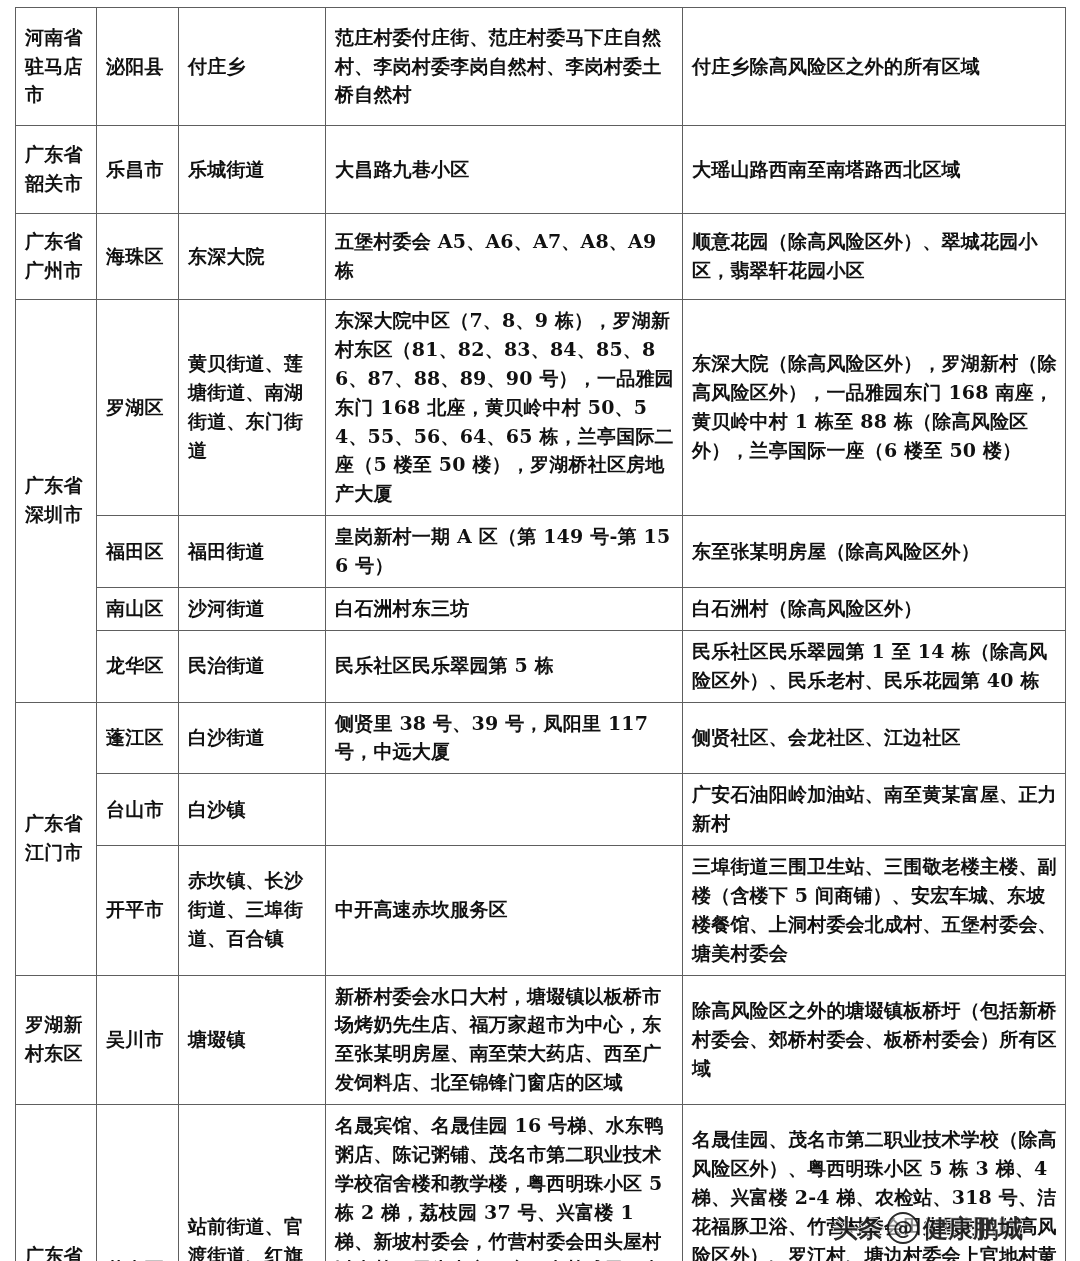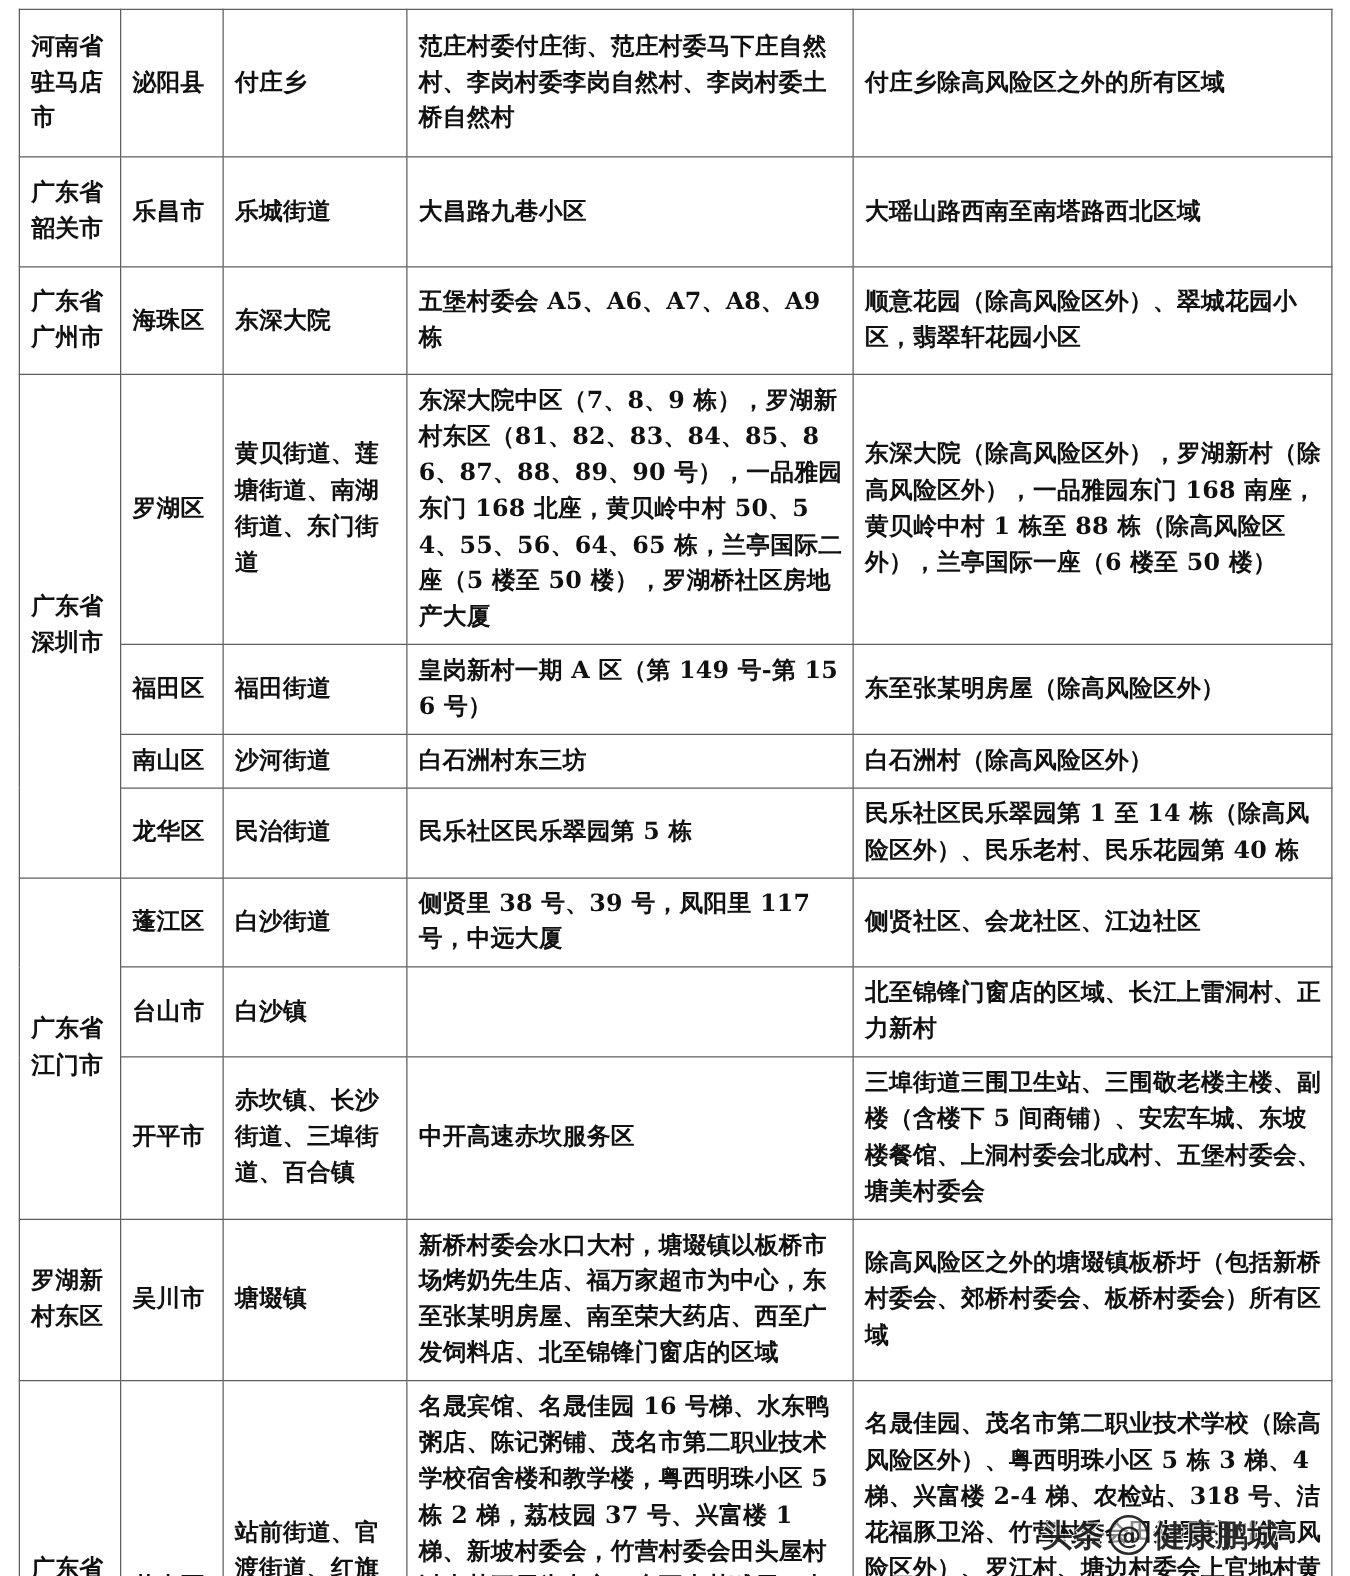--- a/index.html
+++ b/index.html
@@ -173,21 +173,21 @@
         <td class="col-county">蓬江区</td>
         <td class="col-town">白沙街道</td>
         <td class="col-high">侧贤里 38 号、39 号，凤阳里 117 号，中远大厦</td>
         <td class="col-mid">侧贤社区、会龙社区、江边社区</td>
       </tr>
 
       <tr style="height:58px">
         <td class="col-county">台山市</td>
         <td class="col-town">白沙镇</td>
         <td class="col-high empty-cell"></td>
-        <td class="col-mid">北至锦锋门窗店的区域、长江上雷洞村、正力新村</td>
+        <td class="col-mid">广安石油阳岭加油站、南至黄某富屋、正力新村</td>
       </tr>
 
       <tr style="height:115px">
         <td class="col-county">开平市</td>
         <td class="col-town">赤坎镇、长沙街道、三埠街道、百合镇</td>
         <td class="col-high">中开高速赤坎服务区</td>
         <td class="col-mid">三埠街道三围卫生站、三围敬老楼主楼、副楼（含楼下 5 间商铺）、安宏车城、东坡楼餐馆、上洞村委会北成村、五堡村委会、塘美村委会</td>
       </tr>
 
       <tr style="height:120px">

